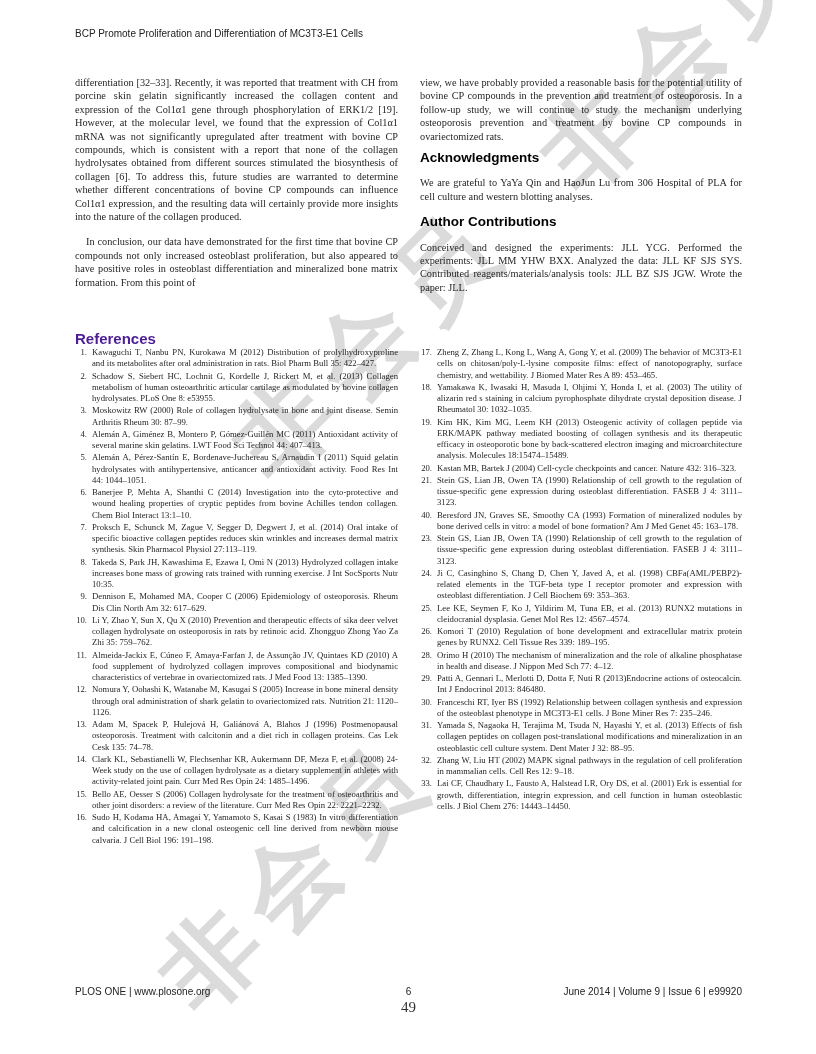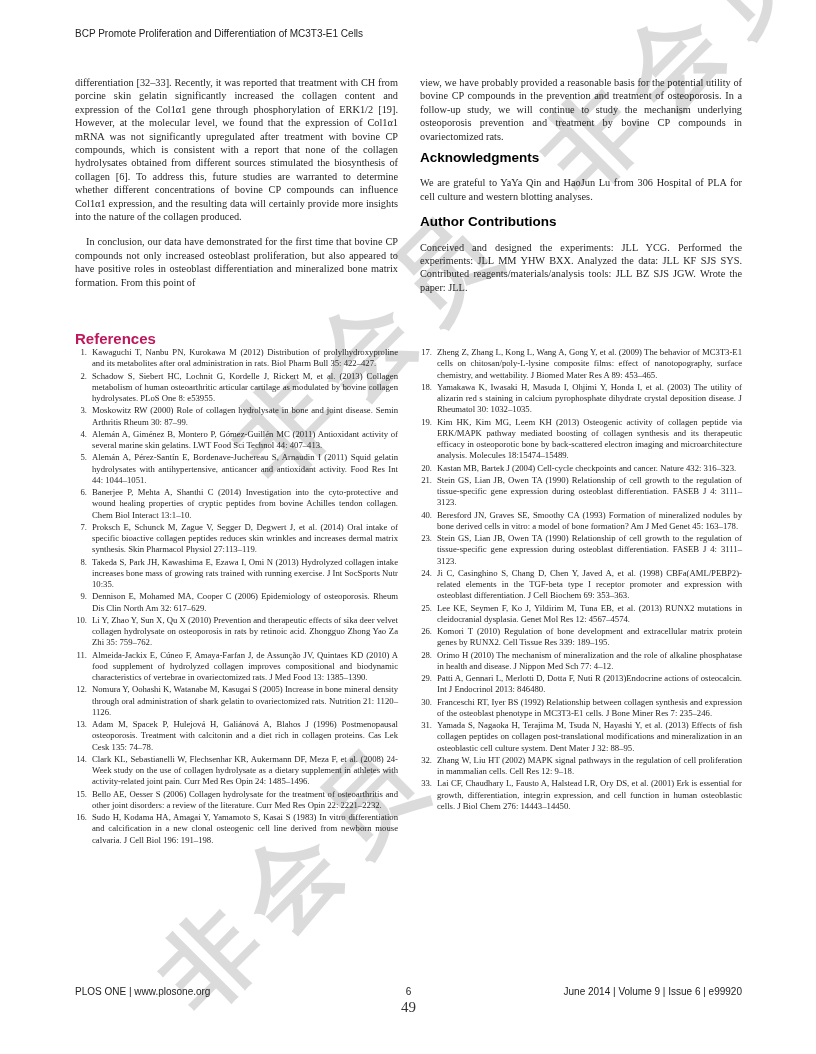--- a/index.html
+++ b/index.html
@@ -27,21 +27,21 @@
   .sec-head{
     font-family:"Liberation Sans", sans-serif;
     font-weight:700; font-size:13.5px; color:#000;
     margin:8px 0 7px 0; text-align:left; text-indent:0;
   }
   .small-gap{margin-top:12px;}
   
   .ref-head{
     position:absolute; left:75px; top:318px;
     font-family:"Liberation Sans", sans-serif;
-    font-weight:700; font-size:15px; color:#be185d;
+    font-weight:700; font-size:15px; color:#4c1d95;
   }
   .ref-col{position:absolute; top:347px; font-size:8.7px; line-height:11.25px; color:#262626;}
   .ref-col-left{left:75px; width:323px;}
   .ref-col-right{left:420px; width:322px;}
   .ref-item{display:flex; margin:0 0 1px 0;}
   .ref-num{flex:0 0 17px; text-align:right; padding-right:5px; box-sizing:border-box;}
   .ref-text{flex:1; text-align:justify;}
   
   .footer{
     position:absolute; left:75px; top:986px; width:667px;

